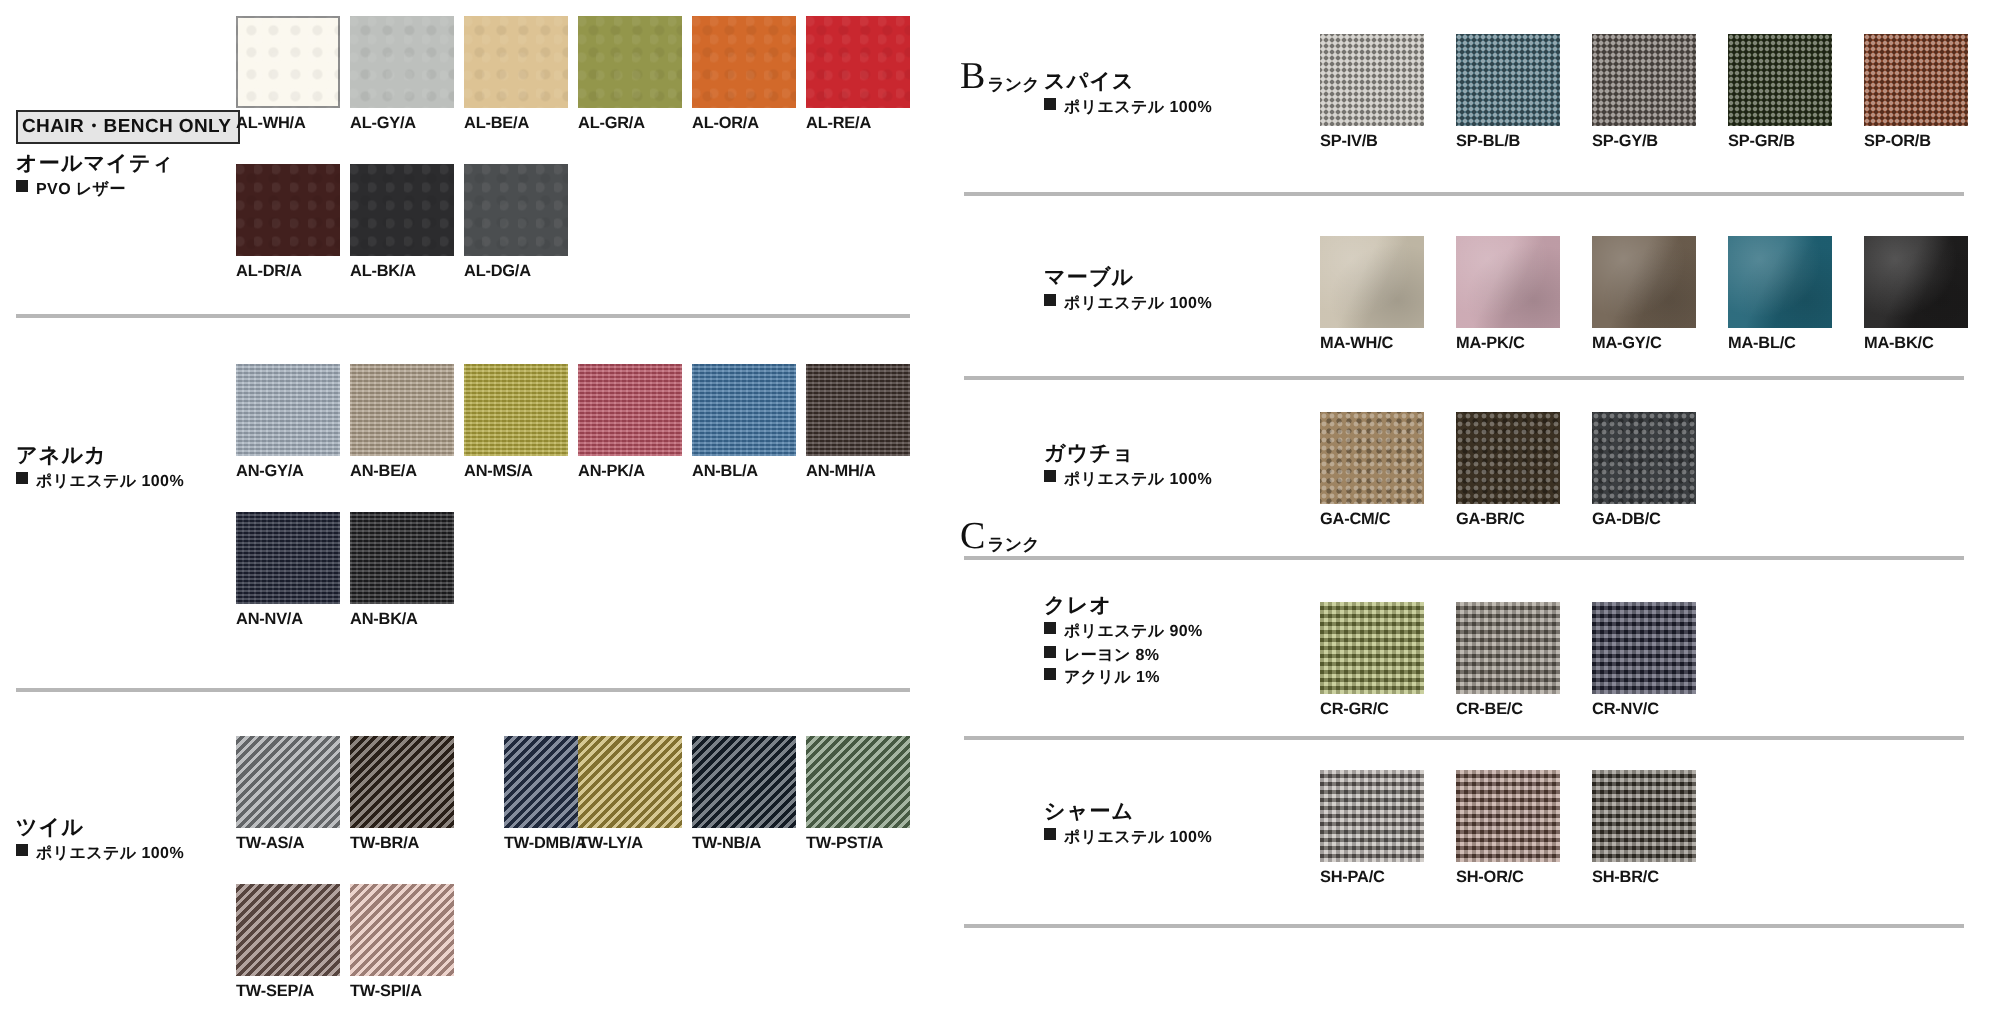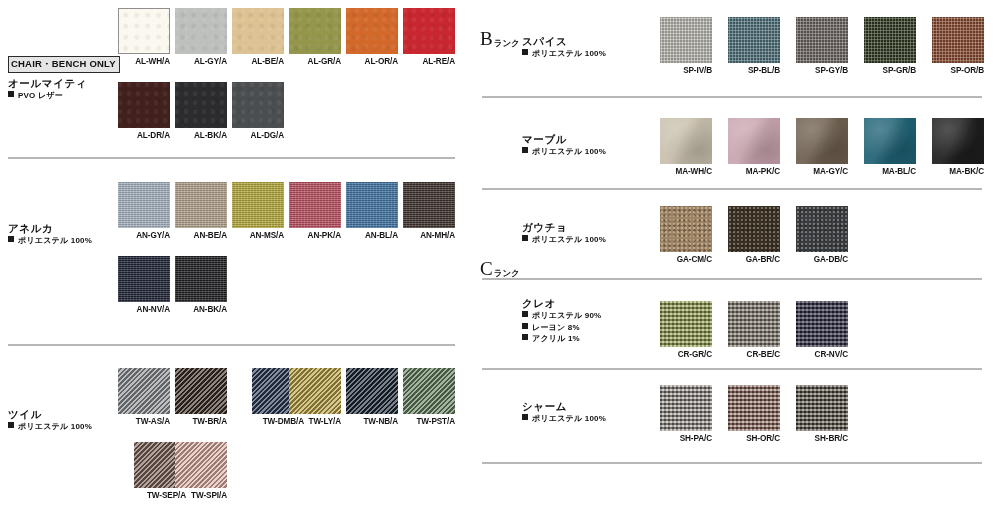--- a/index.html
+++ b/index.html
@@ -57,21 +57,21 @@
   .chip{
     width:52px;height:46px;
     position:relative;
     overflow:hidden;
     background-repeat:repeat;
   }
   .chip.bordered{box-shadow:inset 0 0 0 1px #8d8d8d;}
   .code{
     margin-top:3px;
     font-size:8.2px;font-weight:bold;
-    text-align:right;letter-spacing:-.1px;
+    text-align:left;letter-spacing:-.1px;
     white-space:nowrap;
     color:#151515;
   }
 
   
   .tex{position:absolute;inset:0;}
   .tex.leather{
     background-image:
       radial-gradient(circle at 20% 30%, rgba(255,255,255,.06) 0 2px, transparent 3px),
       radial-gradient(circle at 70% 65%, rgba(0,0,0,.05) 0 2px, transparent 3px);
@@ -305,21 +305,21 @@
             </div>
           <div class="code">TW-NB/A</div>
         </div>
         <div class="swatch" style="left:285px;top:0;">
           <div class="chip" style="background:#64805f;">
               <div class="tex twill"></div>
             </div>
           <div class="code">TW-PST/A</div>
         </div>
 
-        <div class="swatch" style="left:16px;top:74px;">
+        <div class="swatch" style="left:0px;top:74px;">
           <div class="chip" style="background:#7b6159;">
               <div class="tex twill"></div>
             </div>
           <div class="code">TW-SEP/A</div>
         </div>
         <div class="swatch" style="left:57px;top:74px;">
           <div class="chip" style="background:#dfb3a7;">
               <div class="tex twill"></div>
             </div>
           <div class="code">TW-SPI/A</div>

